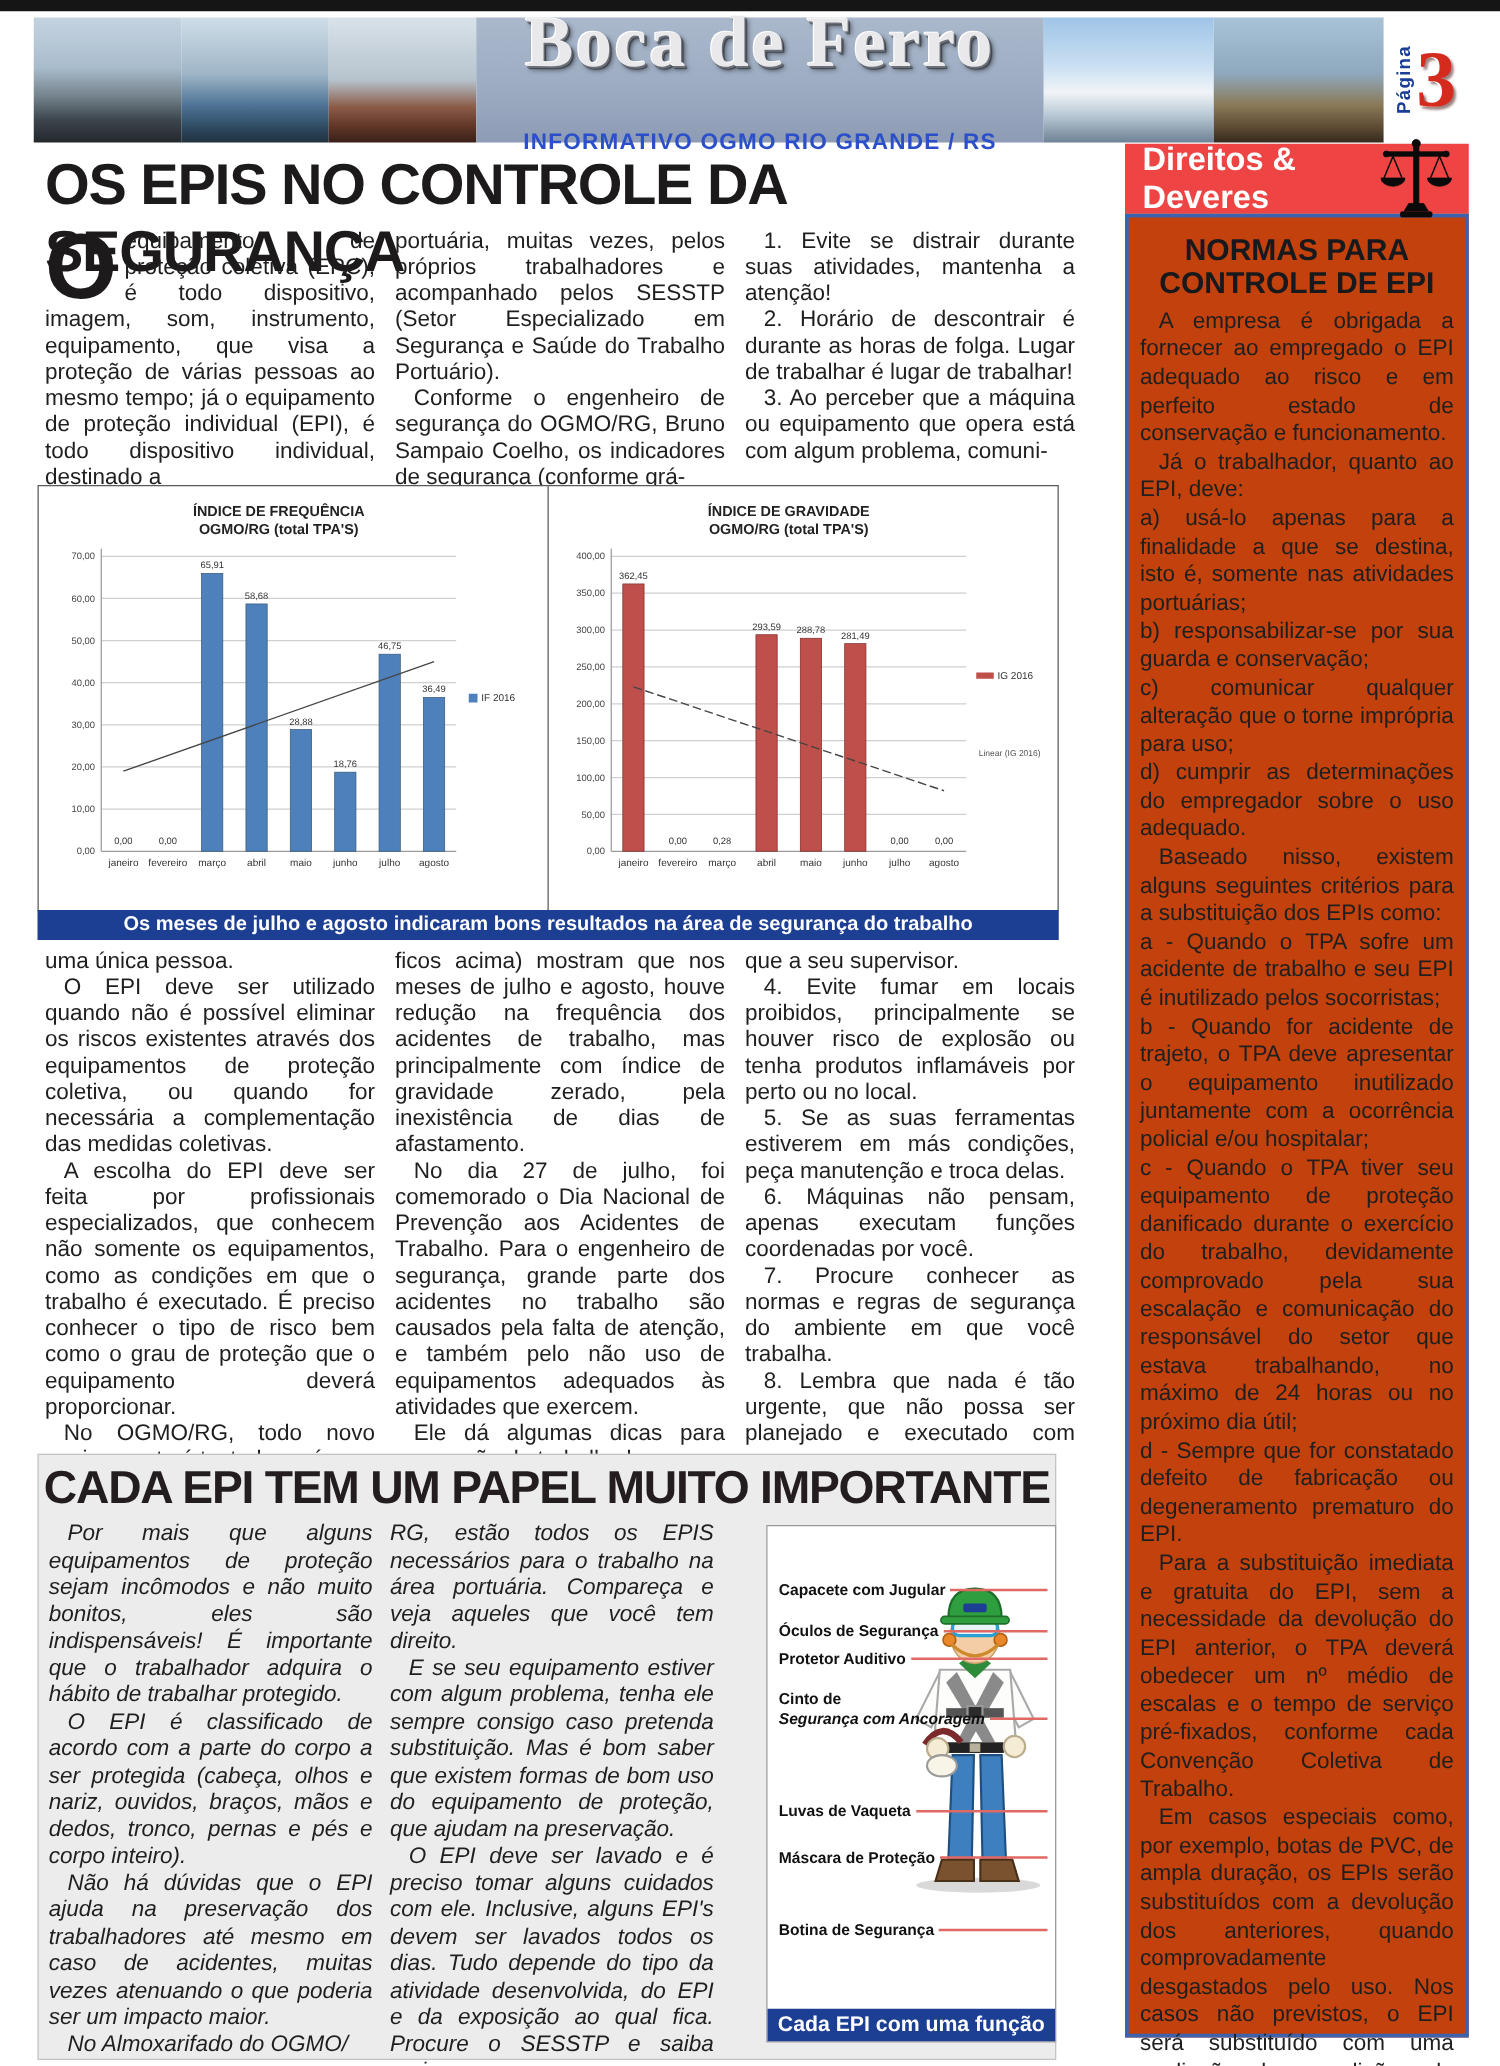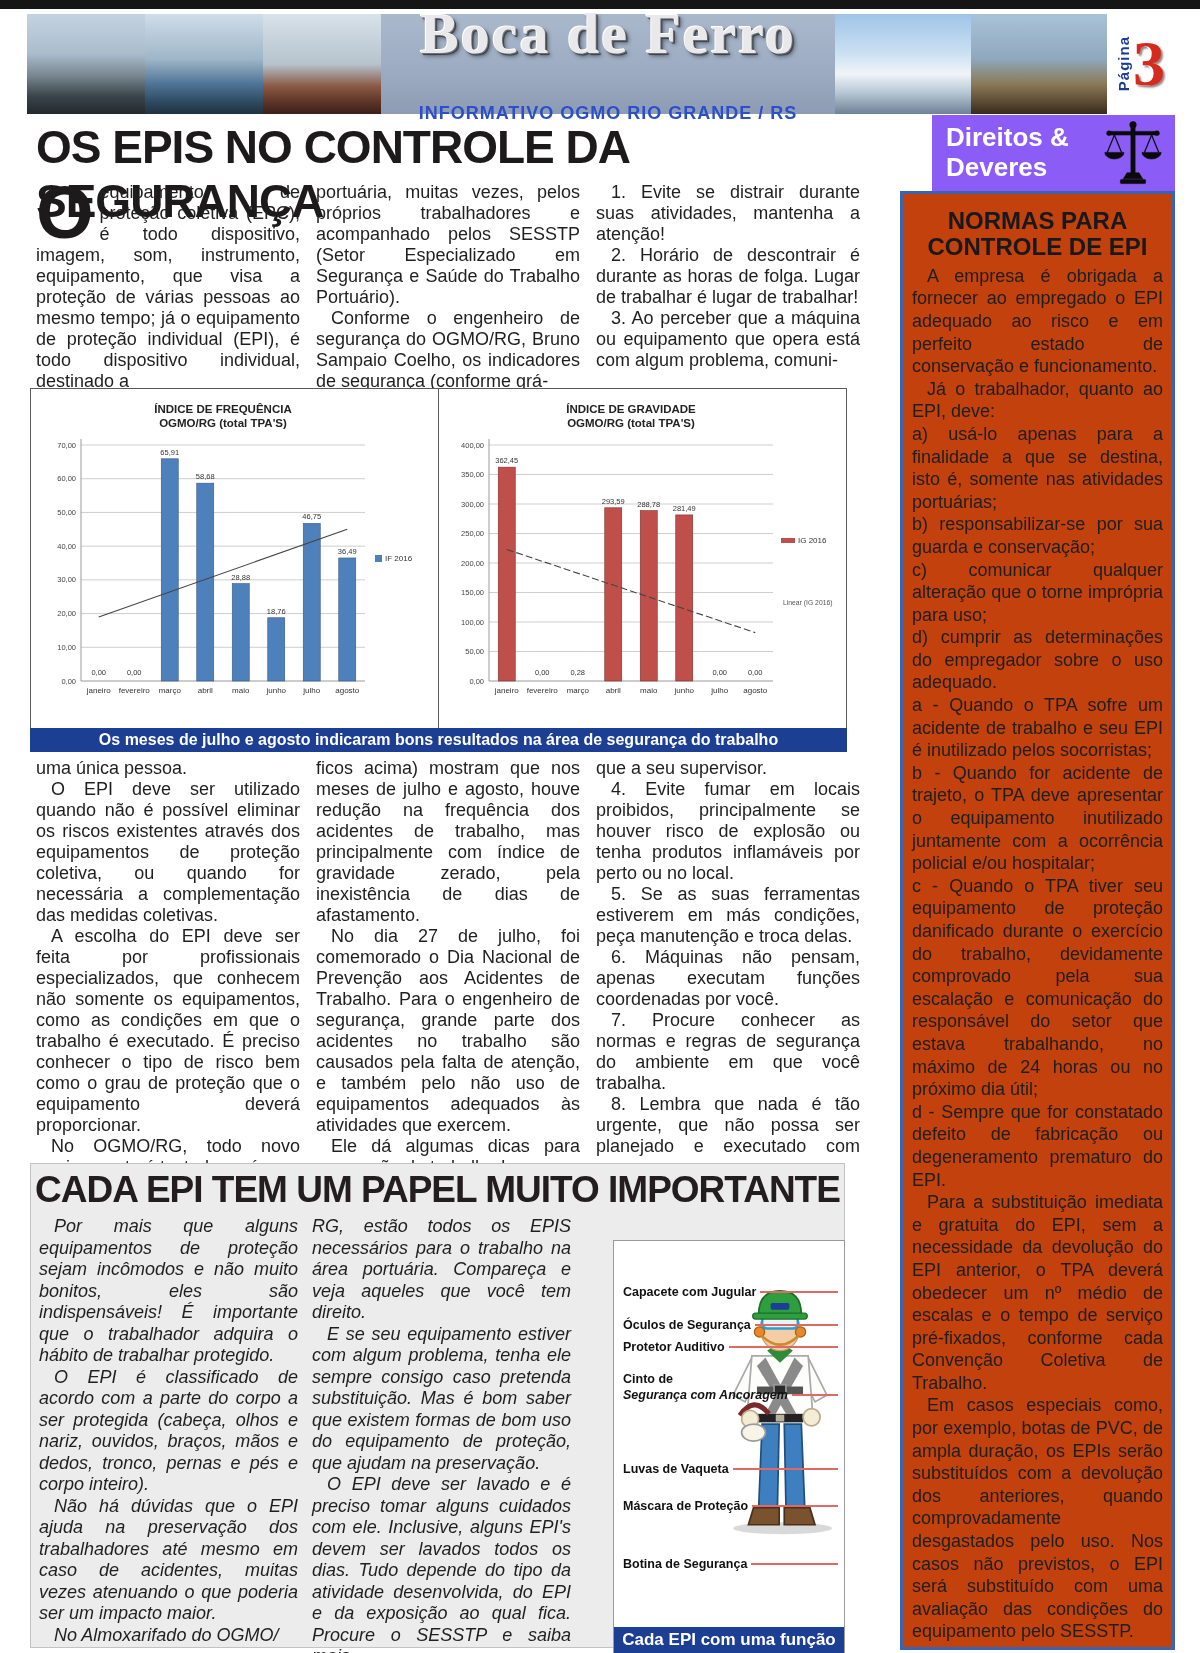--- a/index.html
+++ b/index.html
@@ -50,34 +50,34 @@
 
   .bodycols{position:absolute;left:36px;top:758px;width:824px;height:400px;}
 
   
   .epi-section{position:absolute;left:30px;top:1163px;width:815px;height:485px;background:#ececec;
        border:1px solid #c3c3c3;box-sizing:border-box;}
   .epi-headline{text-align:center;font-size:37px;font-weight:bold;color:#241d1f;margin-top:5px;letter-spacing:-1px;}
   .epi-cols{position:absolute;left:8px;top:52px;width:532px;display:flex;gap:14px;}
   .epi-col{flex:1;min-width:0;}
   .epi-col p{font-style:italic;font-size:18px;line-height:21.5px;}
-  .epi-panel{position:absolute;left:582px;top:76px;width:230px;height:412px;background:#fff;border:1px solid #9a9a9a;}
+  .epi-panel{position:absolute;left:582px;top:56px;width:230px;height:412px;background:#fff;border:1px solid #9a9a9a;}
   .epi-row{position:absolute;left:9px;right:6px;display:flex;align-items:center;gap:4px;z-index:3;}
   .epi-label{font-size:12.5px;font-weight:bold;color:#111;white-space:nowrap;}
   .leader{flex:1;height:2px;background:#e06a63;}
   .r0{top:44px;} .r1{top:77px;} .r2{top:99px;} .r3{top:131px;} .r4{top:147px;font-style:italic;}
   .r5{top:221px;} .r6{top:258px;} .r7{top:316px;}
   .worker{position:absolute;right:0px;top:38px;width:128px;height:340px;z-index:1;}
   .epi-banner{position:absolute;left:0;bottom:0;width:100%;height:26px;background:#1c3e93;color:#fff;
        font-size:17px;font-weight:bold;display:flex;align-items:center;justify-content:center;z-index:4;}
 
   
   .sidebar{position:absolute;left:900px;top:115px;width:275px;height:1535px;}
-  .sidebar-header{height:76px;background:#8b5cf6;display:flex;align-items:center;justify-content:space-between;
-       padding:0 10px 0 14px;box-sizing:border-box;margin-left:32px;}
+  .sidebar-header{height:56px;background:#ef4444;display:flex;align-items:center;justify-content:space-between;
+       padding:0 10px 0 14px;box-sizing:border-box;}
   .sidebar-header .sh-text{color:#fff;font-weight:bold;font-size:26px;line-height:1.15;}
   .sidebar-body{height:1459px;background:#c2410c;border:3px solid #3c63ad;box-sizing:border-box;
        padding:12px 9px 0 9px;}
   .sidebar-title{text-align:center;font-size:24px;font-weight:bold;line-height:1.1;color:#18191c;margin:2px 0 4px 0;}
   .sidebar-body p{font-size:18px;line-height:22.6px;}
   .scales{width:64px;height:66px;}
 </style>
 </head>
 <body>
 
@@ -349,20 +349,21 @@
         <div>NORMAS PARA</div>
         <div>CONTROLE DE EPI</div>
       </div>
       <div>
           <p>A empresa é obrigada a fornecer ao empregado o EPI adequado ao risco e em perfeito estado de conservação e funcionamento.</p>
           <p>Já o trabalhador, quanto ao EPI, deve:</p>
           <p class="noindent">a) usá-lo apenas para a finalidade a que se destina, isto é, somente nas atividades portuárias;</p>
           <p class="noindent">b) responsabilizar-se por sua guarda e conservação;</p>
           <p class="noindent">c) comunicar qualquer alteração que o torne imprópria para uso;</p>
           <p class="noindent">d) cumprir as determinações do empregador sobre o uso adequado.</p>
+          <p>Baseado nisso, existem alguns seguintes critérios para a substituição dos EPIs como:</p>
           <p class="noindent">a - Quando o TPA sofre um acidente de trabalho e seu EPI é inutilizado pelos socorristas;</p>
           <p class="noindent">b - Quando for acidente de trajeto, o TPA deve apresentar o equipamento inutilizado juntamente com a ocorrência policial e/ou hospitalar;</p>
           <p class="noindent">c - Quando o TPA tiver seu equipamento de proteção danificado durante o exercício do trabalho, devidamente comprovado pela sua escalação e comunicação do responsável do setor que estava trabalhando, no máximo de 24 horas ou no próximo dia útil;</p>
           <p class="noindent">d - Sempre que for constatado defeito de fabricação ou degeneramento prematuro do EPI.</p>
           <p>Para a substituição imediata e gratuita do EPI, sem a necessidade da devolução do EPI anterior, o TPA deverá obedecer um nº médio de escalas e o tempo de serviço pré-fixados, conforme cada Convenção Coletiva de Trabalho.</p>
           <p>Em casos especiais como, por exemplo, botas de PVC, de ampla duração, os EPIs serão substituídos com a devolução dos anteriores, quando comprovadamente desgastados pelo uso. Nos casos não previstos, o EPI será substituído com uma avaliação das condições do equipamento pelo SESSTP.</p>
         </div>
     </div>
   </div>
 </div>

